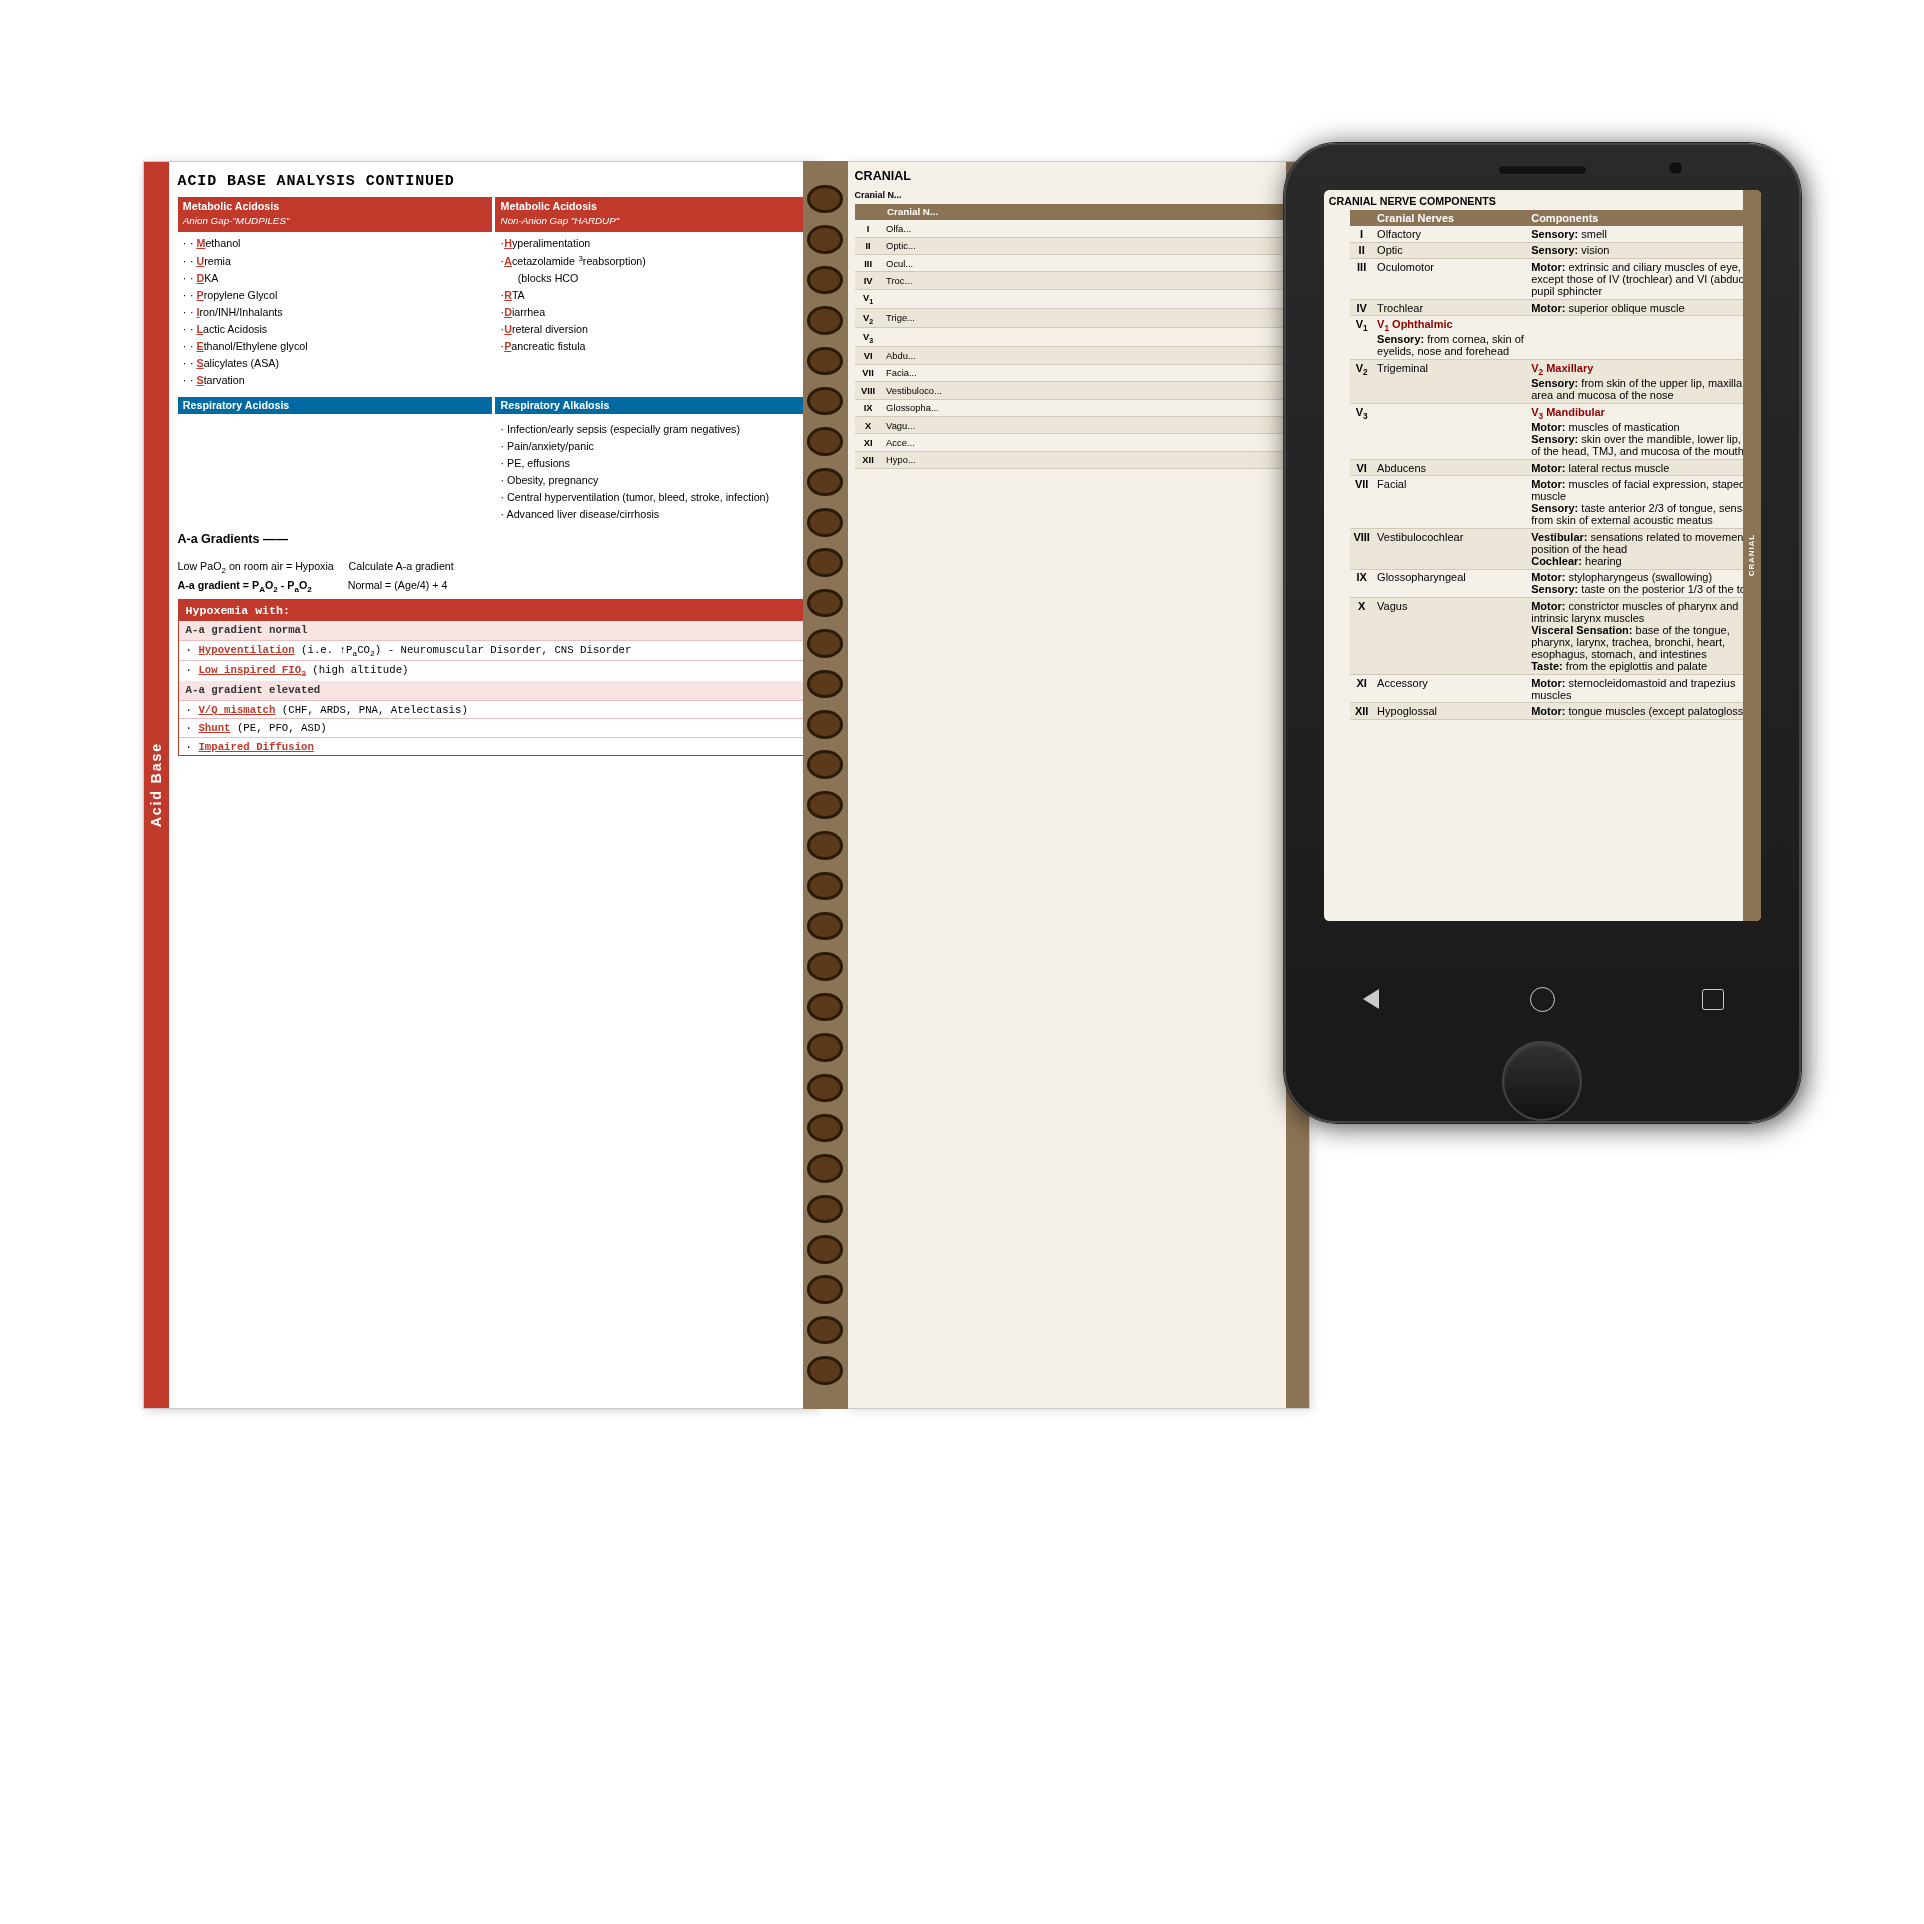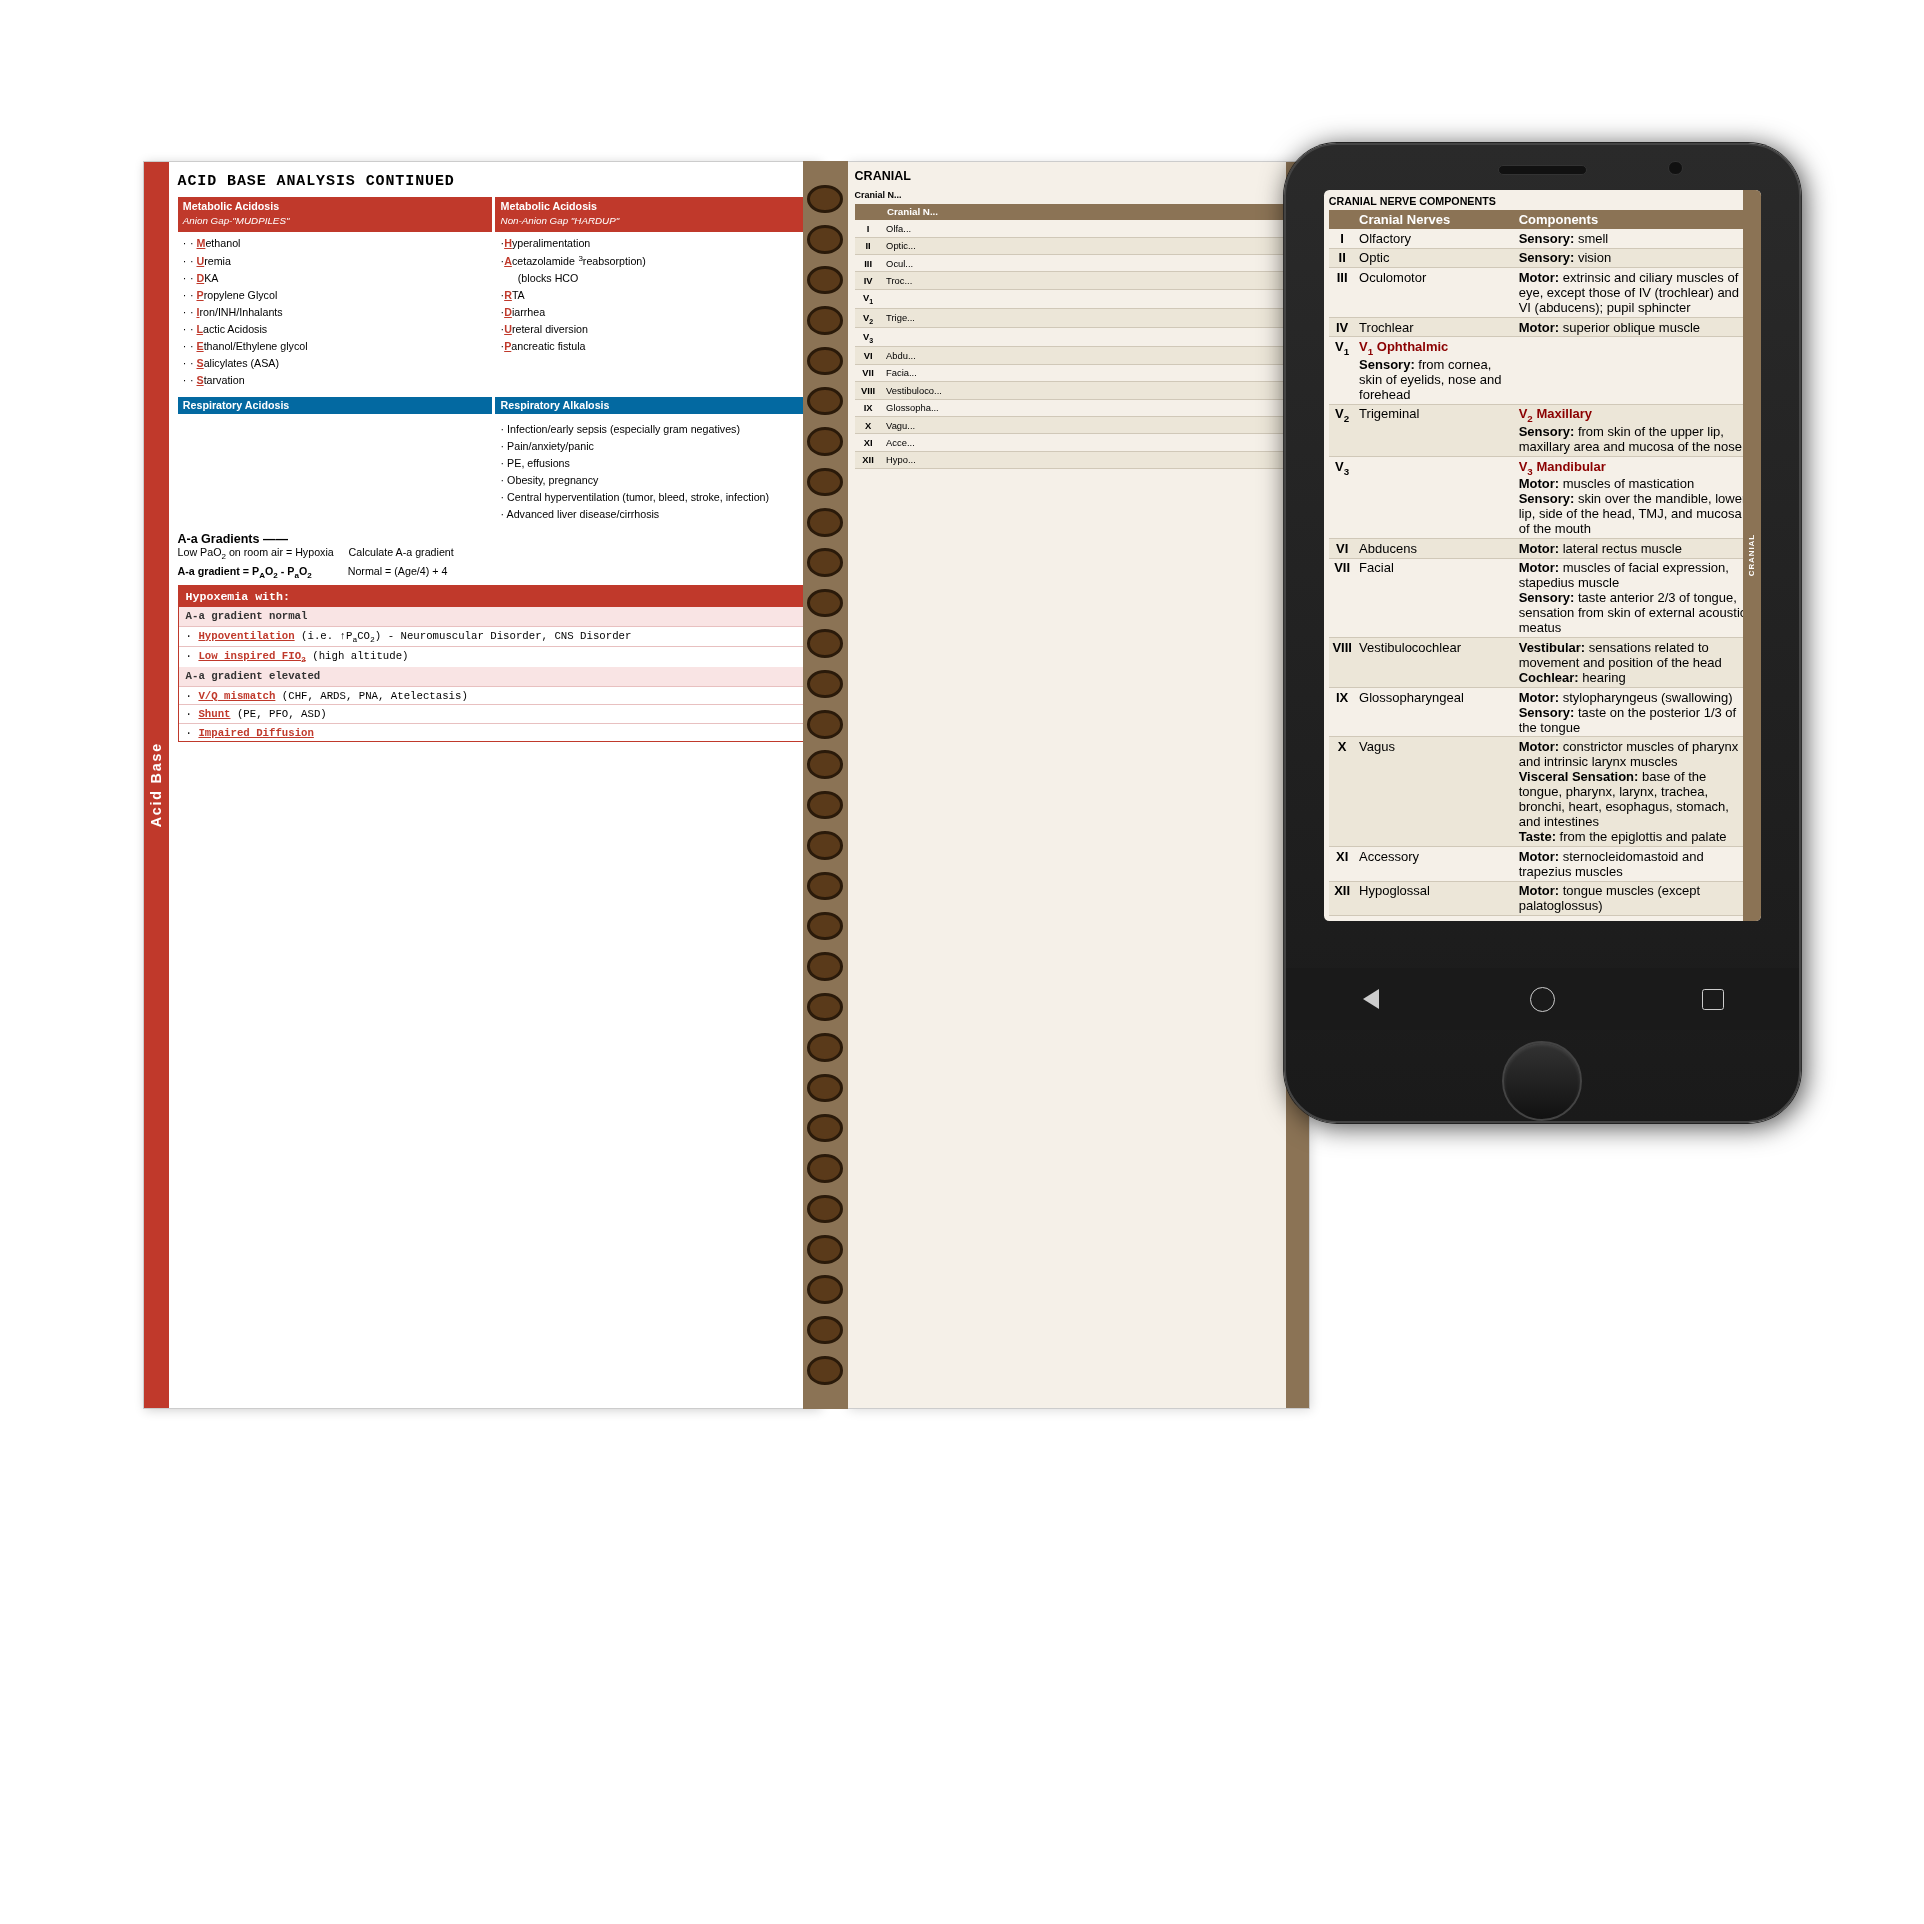--- a/index.html
+++ b/index.html
@@ -123,21 +123,21 @@
       margin-bottom: 3px;
     }
 
     .aa-section {
       margin-top: 5.3px;
       font-size: 10.7px;
     }
     .aa-section h3 {
       font-size: 12.5px;
       font-weight: bold;
-      margin-bottom: 0;
+      margin-bottom: 14px;
     }
     .aa-formula {
       display: flex;
       gap: 36px;
       margin-bottom: 3.6px;
       font-size: 10.7px;
     }
 
     .hypoxemia-box {
       border: 1.8px solid #c0392b;
@@ -334,21 +334,22 @@
       font-variant: small-caps;
     }
     .phone-page-num {
       font-size: 10.7px;
       font-weight: bold;
     }
 
     .phone-table {
       width: 100%;
       border-collapse: collapse;
-      font-size: 13px;
+      font-size: 11px;
+      margin-left: 21px;
     }
     .phone-table th {
       background: #8B7355;
       color: #fff;
       padding: 1.8px 3.6px;
       text-align: left;
     }
     .phone-table td {
       padding: 1.8px 3.6px;
       border-bottom: 0.9px solid #d0c8b8;

